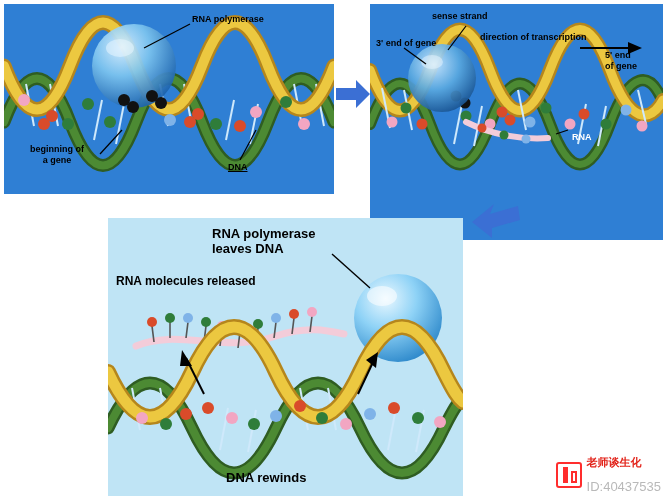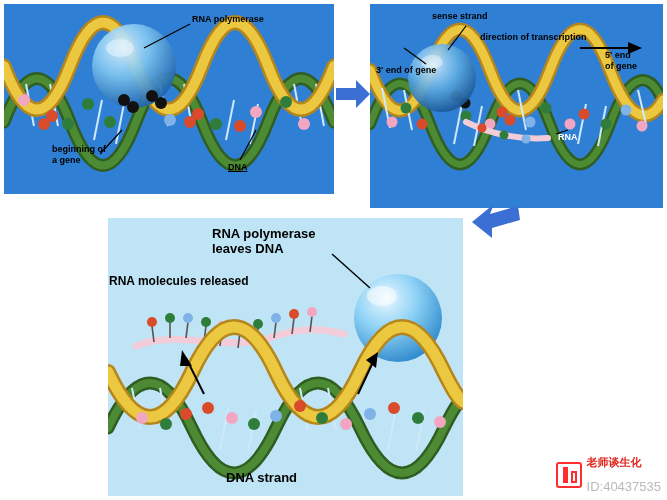--- a/index.html
+++ b/index.html
@@ -8,21 +8,21 @@
     background:#ffffff;
     font-family:"Liberation Sans", sans-serif;
     overflow:hidden;
     position:relative;
   }
   .stage{position:absolute;left:0;top:0;width:667px;height:500px;}
 
   
   .panel{position:absolute;overflow:hidden;}
   .panel.p1{left:4px;top:4px;width:330px;height:190px;background:#2f7fd4;}
-  .panel.p2{left:370px;top:4px;width:293px;height:204px;background:#2f7fd4;}
+  .panel.p2{left:370px;top:4px;width:293px;height:236px;background:#2f7fd4;}
   .panel.p3{left:108px;top:218px;width:355px;height:278px;background:#bfe4f5;}
 
   
   svg.helix{position:absolute;left:0;top:0;}
 
   
   .lbl{position:absolute;font-size:9px;line-height:11px;font-weight:bold;color:#000;white-space:pre;}
   .lbl.w{color:#ffffff;}
   .lbl.big{font-size:13px;line-height:15px;}
   .lbl.big2{font-size:12px;line-height:14px;}
@@ -107,21 +107,21 @@
       </g>
 
       <g stroke="#000" stroke-width="1.2" fill="none">
         <path d="M186,20 L140,44"></path>
         <path d="M96,150 L118,126"></path>
         <path d="M236,156 L252,126"></path>
       </g>
     </svg>
 
     <div class="lbl" style="left:188px;top:10px;">RNA polymerase</div>
-    <div class="lbl" style="left:48px;top:140px;">beginning of
+    <div class="lbl" style="left:26px;top:140px;text-align:center;">beginning of
 a gene</div>
     <div class="lbl" style="left:224px;top:158px;text-decoration:underline;">DNA</div>
   </div>
 
   <div class="panel p2">
     <svg class="helix" width="293" height="190" viewBox="0 0 293 190">
       <defs>
         <radialGradient id="sph2" cx="38%" cy="30%" r="75%">
           <stop offset="0%" stop-color="#cfeaff"></stop>
           <stop offset="50%" stop-color="#5aa9e0"></stop>
@@ -182,25 +182,25 @@
       <path d="M258,38 L272,44 L258,50 Z" fill="#000"></path>
 
       <g stroke="#000" stroke-width="1.2" fill="none">
         <path d="M96,22 L78,46"></path>
         <path d="M34,44 L56,60"></path>
         <path d="M186,130 L198,126"></path>
       </g>
     </svg>
 
     <div class="lbl" style="left:62px;top:7px;">sense strand</div>
-    <div class="lbl" style="left:6px;top:34px;margin-top:27px;">3' end of gene</div>
+    <div class="lbl" style="left:6px;top:34px;">3' end of gene</div>
     <div class="lbl" style="left:110px;top:28px;text-align:right;">direction of transcription</div>
     <div class="lbl" style="left:235px;top:46px;">5' end
 of gene</div>
-    <div class="lbl w" style="left:180px;top:128px;padding-left:8px;">RNA</div>
+    <div class="lbl w" style="left:194px;top:128px;padding-left:8px;">RNA</div>
   </div>
 
   <div class="panel p3">
     <svg class="helix" width="355" height="278" viewBox="0 0 355 278">
       <defs>
         <radialGradient id="sph3" cx="36%" cy="28%" r="78%">
           <stop offset="0%" stop-color="#eaf8ff"></stop>
           <stop offset="45%" stop-color="#8ed2f6"></stop>
           <stop offset="100%" stop-color="#2a86c9"></stop>
         </radialGradient>
@@ -274,22 +274,22 @@
       <path d="M74,132 L84,148 L72,148 Z" fill="#000"></path>
       <path d="M270,134 L268,150 L258,142 Z" fill="#000"></path>
 
       <g stroke="#000" stroke-width="1.4" fill="none">
         <path d="M224,36 L262,70"></path>
       </g>
     </svg>
 
     <div class="lbl big" style="left:104px;top:8px;">RNA polymerase
 leaves DNA</div>
-    <div class="lbl big2" style="left:1px;top:56px;text-align:center;">RNA molecules released</div>
-    <div class="lbl big" style="left:118px;top:252px;">DNA strand</div>
+    <div class="lbl big2" style="left:8px;top:56px;text-align:center;">RNA molecules released</div>
+    <div class="lbl big" style="left:118px;top:252px;">DNA rewinds</div>
   </div>
 
   <svg class="arrow" style="left:334px;top:74px;" width="38" height="40" viewBox="0 0 38 40">
     <path d="M2,14 L22,14 L22,6 L36,20 L22,34 L22,26 L2,26 Z" fill="#3b6fd4"></path>
   </svg>
 
   <svg class="arrow" style="left:468px;top:202px;" width="52" height="46" viewBox="0 0 52 46">
     <path d="M50,4 L22,12 L26,2 L4,20 L24,36 L24,26 L52,18 Z" fill="#3b6fd4"></path>
   </svg>
 

